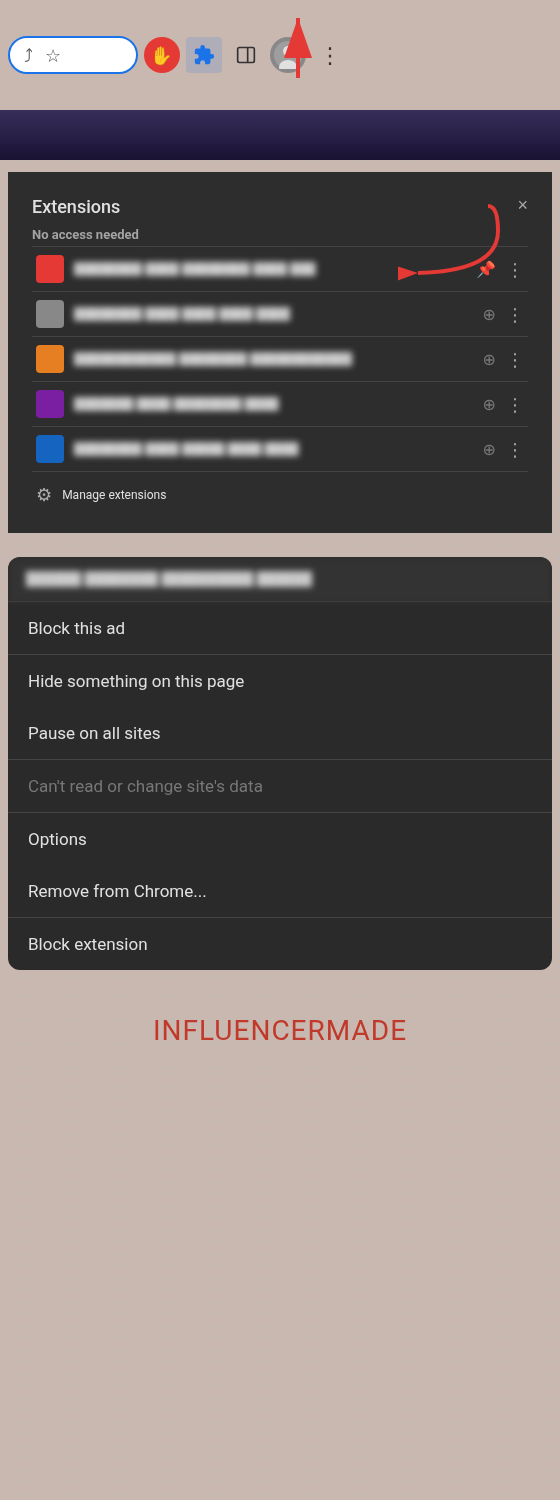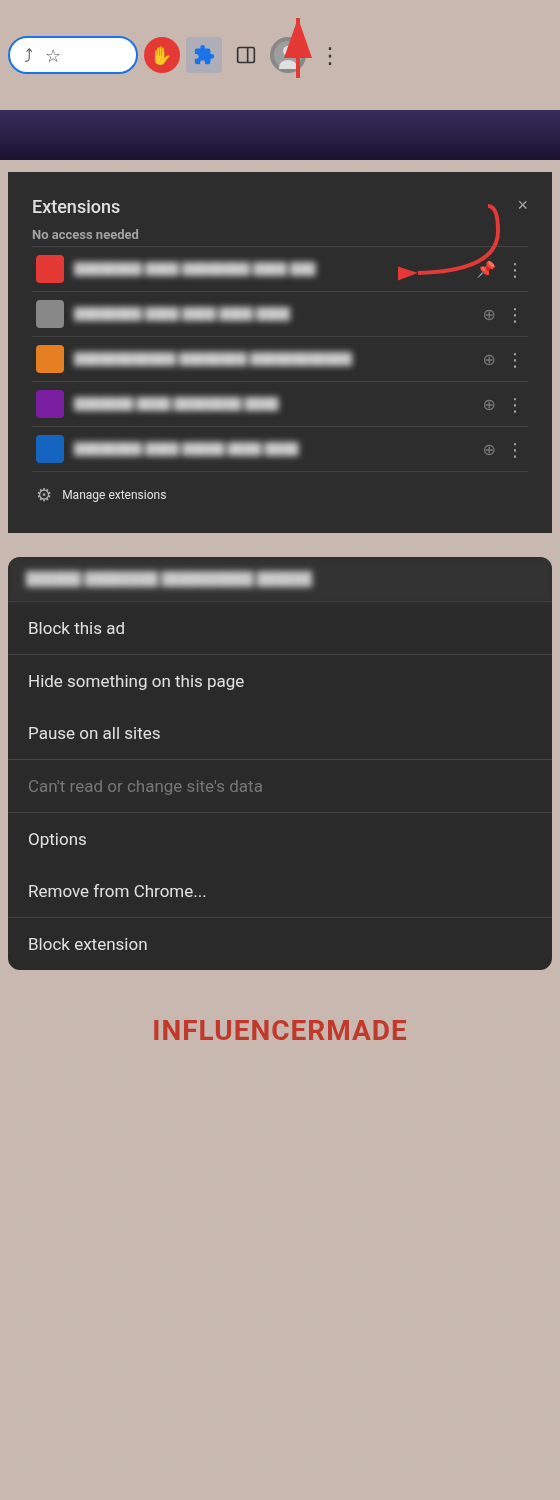--- a/index.html
+++ b/index.html
@@ -231,21 +231,21 @@
       background: #c9b8b0;
       height: 80px;
       display: flex;
       align-items: center;
       justify-content: center;
       position: relative;
       overflow: hidden;
     }
     .footer-brand {
       font-size: 28px;
-      font-weight: 700;
+      font-weight: 400;
       color: #1a1a1a;
       letter-spacing: 1px;
       z-index: 2;
     }
     .footer-brand span {
       color: #c0392b;
     }
 
     
     .dotted-bg {

